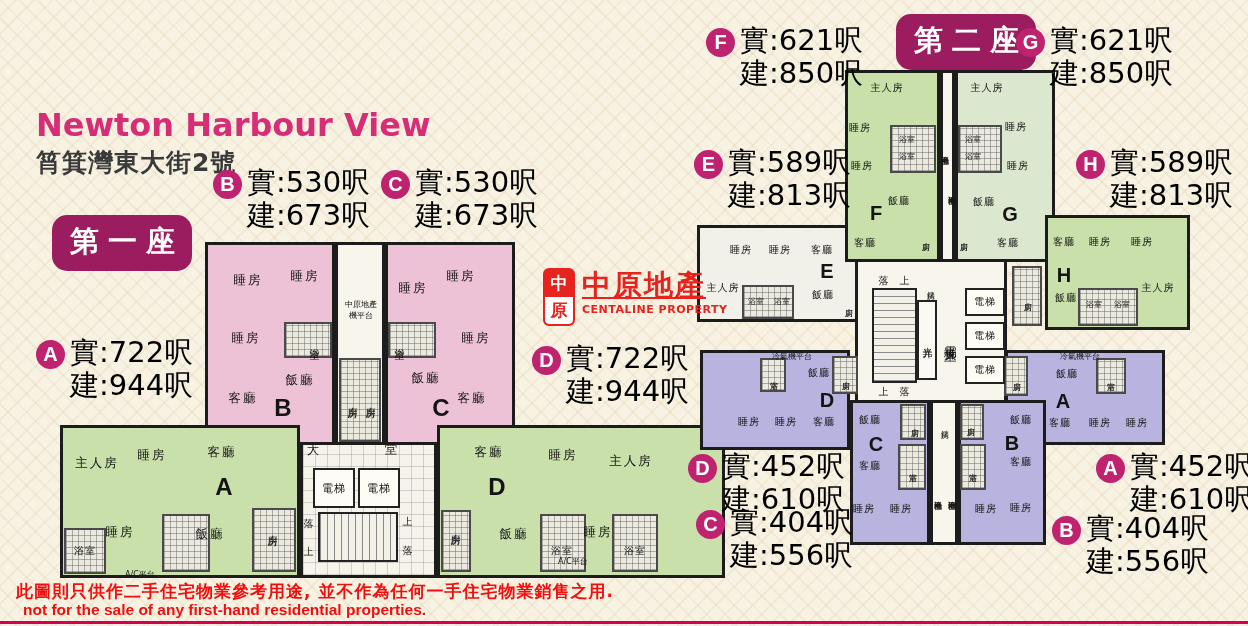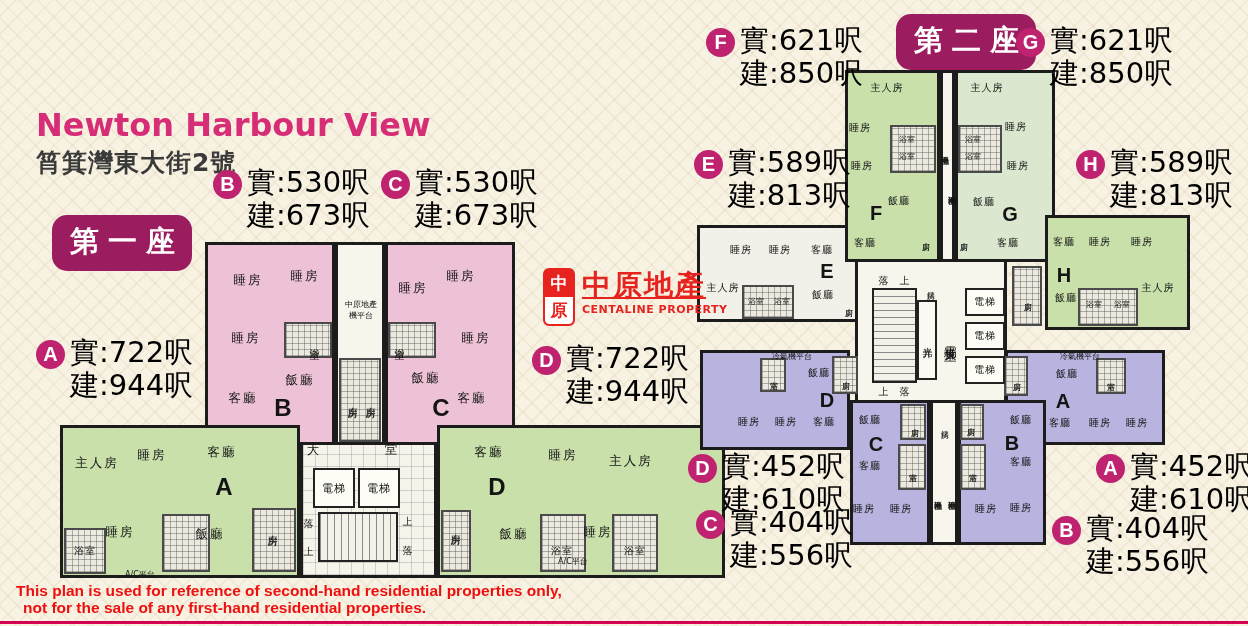--- a/index.html
+++ b/index.html
@@ -338,18 +338,18 @@
   <span class="rm sm" style="left:905px;top:392px">落</span>
   <span class="rm v xs" style="left:930px;top:285px">錶房</span>
   <span class="rm v sm" style="left:927px;top:340px">光井</span>
   <span class="rm v" style="left:950px;top:338px">電梯大堂</span>
   <span class="rm v xs" style="left:944px;top:424px">錶房</span>
   <span class="rm v xs" style="left:937px;top:495px">冷氣機平台</span>
   <span class="rm v xs" style="left:951px;top:495px">冷氣機平台</span>
   <span class="rm v xs" style="left:1027px;top:296px">廚房</span>
 
   <div class="disc">
-    <div class="d2">This plan is used for reference of second-hand residential properties only,</div>
+    <div class="d1">此圖則只供作二手住宅物業參考用途, 並不作為任何一手住宅物業銷售之用.</div>
     <div class="d3">not for the sale of any first-hand residential properties.</div>
   </div>
   <div class="redline"></div>
 
 </div>
 
 </body></html>

